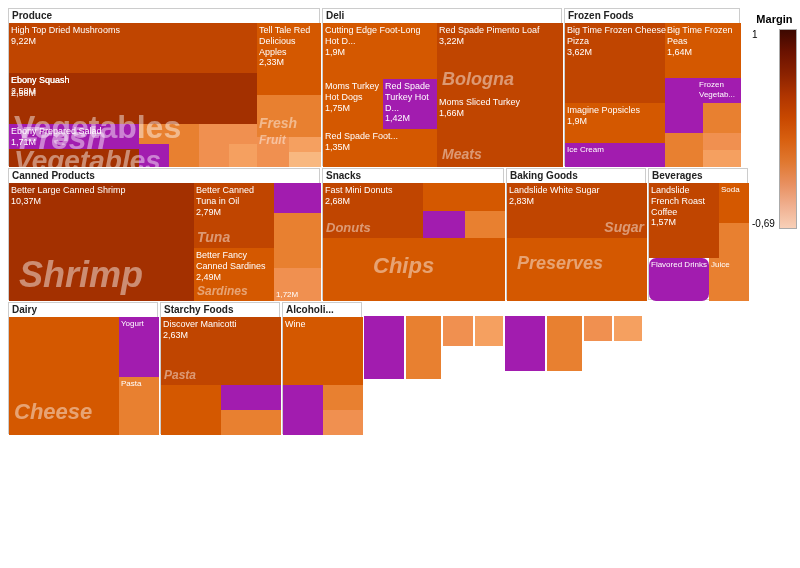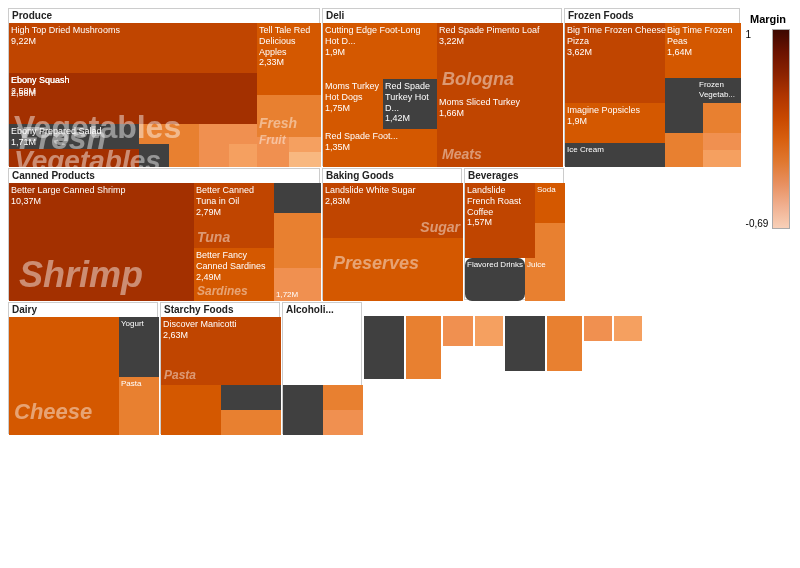--- a/index.html
+++ b/index.html
@@ -29,21 +29,21 @@
     }
     
     .legend-title {
       font-size: 11px;
       font-weight: bold;
       margin-bottom: 4px;
     }
     .c2 { background-color: #A33000; }
     .c3 { background-color: #C04500; }
     .c4 { background-color: #D45800; }
-    .c5 { background-color: #404040; }
+    .c5 { background-color: #a21caf; }
     .c6 { background-color: #E88030; }
     .c7 { background-color: #F09050; }
     .c8 { background-color: #F5A060; }
     .c9 { background-color: #F8B880; }
 
     .section-label {
       position: absolute;
       top: 0;
       left: 0;
       font-size: 10px;
@@ -239,20 +239,37 @@
         </div>
 
         <div class="block c5" style="left:265px;top:14px;width:47px;height:30px;"></div>
         <div class="block c6" style="left:265px;top:44px;width:47px;height:25px;"></div>
         <div class="block c6" style="left:265px;top:69px;width:47px;height:30px;"></div>
         <div class="block c7" style="left:265px;top:99px;width:47px;height:33px;">
           <span style="position:absolute;bottom:2px;left:2px;font-size:8px;color:#fff;">1,72M</span>
         </div>
       </div>
 
+      <div style="width:182px;position:relative;border:1px solid #ccc;">
+        <div class="section-label">Snacks</div>
+
+        <div class="block c3" style="left:0;top:14px;width:100px;height:55px;">
+          <span class="block-name">Fast Mini Donuts</span>
+          <span class="block-value">2,68M</span>
+          <span class="block-big-text" style="font-size:13px;bottom:3px;left:3px;">Donuts</span>
+        </div>
+
+        <div class="block c4" style="left:0;top:69px;width:182px;height:63px;">
+          <span class="block-big-text" style="font-size:22px;top:15px;left:50px;">Chips</span>
+        </div>
+
+        <div class="block c4" style="left:100px;top:14px;width:82px;height:28px;"></div>
+        <div class="block c5" style="left:100px;top:42px;width:42px;height:27px;"></div>
+        <div class="block c6" style="left:142px;top:42px;width:40px;height:27px;"></div>
+      </div>
 
       <div style="width:140px;position:relative;border:1px solid #ccc;">
         <div class="section-label">Baking Goods</div>
 
         <div class="block c3" style="left:0;top:14px;width:140px;height:55px;">
           <span class="block-name">Landslide White Sugar</span>
           <span class="block-value">2,83M</span>
           <span class="block-big-text" style="font-size:14px;bottom:3px;right:3px;">Sugar</span>
         </div>
 
@@ -314,20 +331,23 @@
         </div>
 
         <div class="block c4" style="left:0;top:82px;width:60px;height:50px;"></div>
         <div class="block c5" style="left:60px;top:82px;width:60px;height:25px;"></div>
         <div class="block c6" style="left:60px;top:107px;width:60px;height:25px;"></div>
       </div>
 
       <div style="width:80px;position:relative;border:1px solid #ccc;">
         <div class="section-label">Alcoholi...</div>
 
+        <div class="block c4" style="left:0;top:14px;width:80px;height:68px;">
+          <span class="block-name">Wine</span>
+        </div>
 
         <div class="block c5" style="left:0;top:82px;width:40px;height:50px;"></div>
         <div class="block c6" style="left:40px;top:82px;width:40px;height:25px;"></div>
         <div class="block c7" style="left:40px;top:107px;width:40px;height:25px;"></div>
       </div>
 
       <div style="flex:1;position:relative;display:flex;flex-wrap:wrap;gap:2px;align-content:flex-start;padding-top:14px;">
         <div class="block c5" style="position:relative;width:40px;height:63px;"></div>
         <div class="block c6" style="position:relative;width:35px;height:63px;"></div>
         <div class="block c7" style="position:relative;width:30px;height:30px;"></div>

